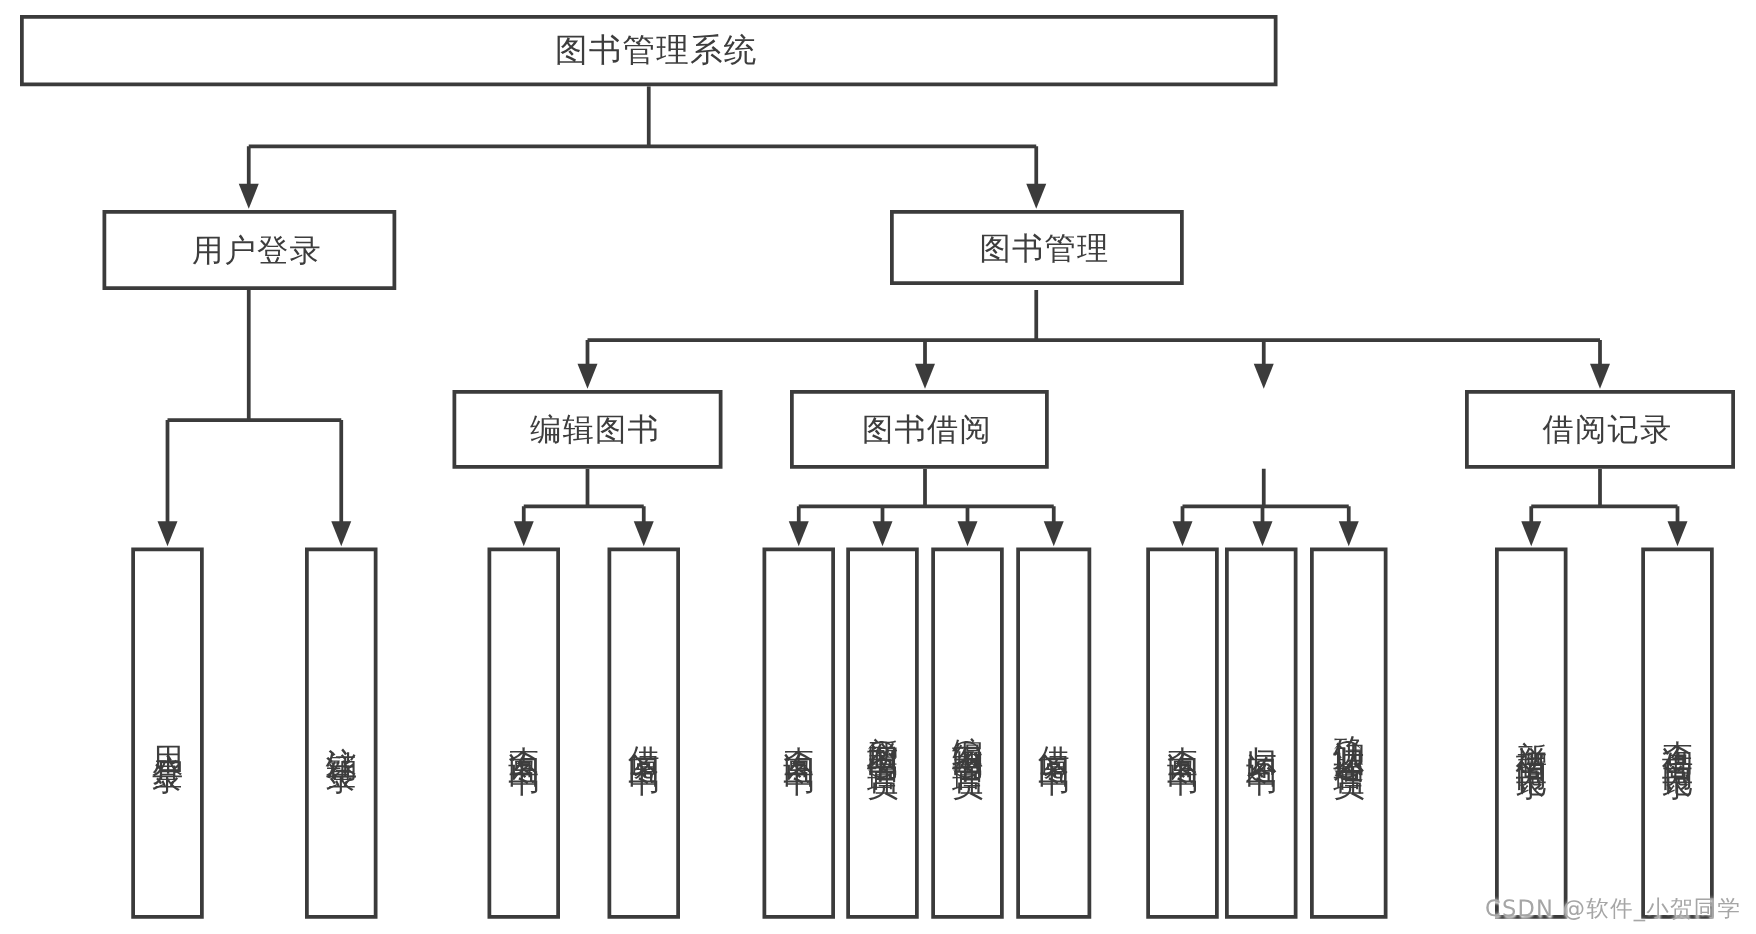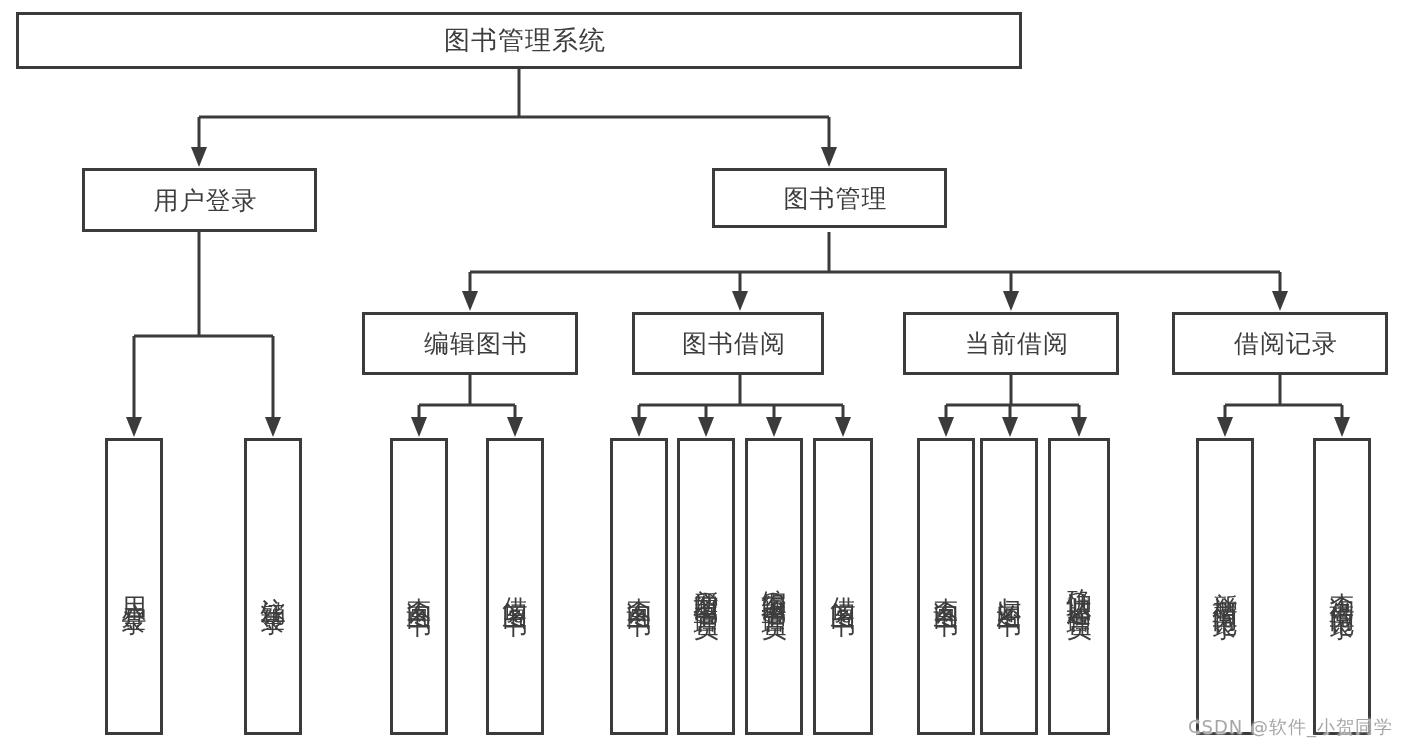--- a/index.html
+++ b/index.html
@@ -65,22 +65,21 @@
       <polygon points="1334,417 1350,417 1342,437"></polygon>
     </g>
   </svg>
 
   <div class="hbox root">图书管理系统</div>
 
   <div class="hbox" style="left:82px;top:168px;width:235px;height:64px">用户登录</div>
   <div class="hbox" style="left:712px;top:168px;width:235px;height:60px">图书管理</div>
 
   <div class="hbox" style="left:362px;top:312px;width:216px;height:63px">编辑图书</div>
-  <div class="hbox" style="left:632px;top:312px;width:192px;height:63px">图书借阅</div>
-  <div class="hbox" style="left:903px;top:312px;width:216px;height:63px">当前借阅</div>
+  <div class="hbox" style="left:632px;top:312px;width:207px;height:63px">图书借阅</div>
   <div class="hbox" style="left:1172px;top:312px;width:216px;height:63px">借阅记录</div>
 
   <div class="vbox" style="left:105px;width:58px">
     <span>用户登录</span>
   </div>
   <div class="vbox" style="left:244px;width:58px">
     <span>注销登录</span>
   </div>
 
   <div class="vbox" style="left:390px;width:58px">

